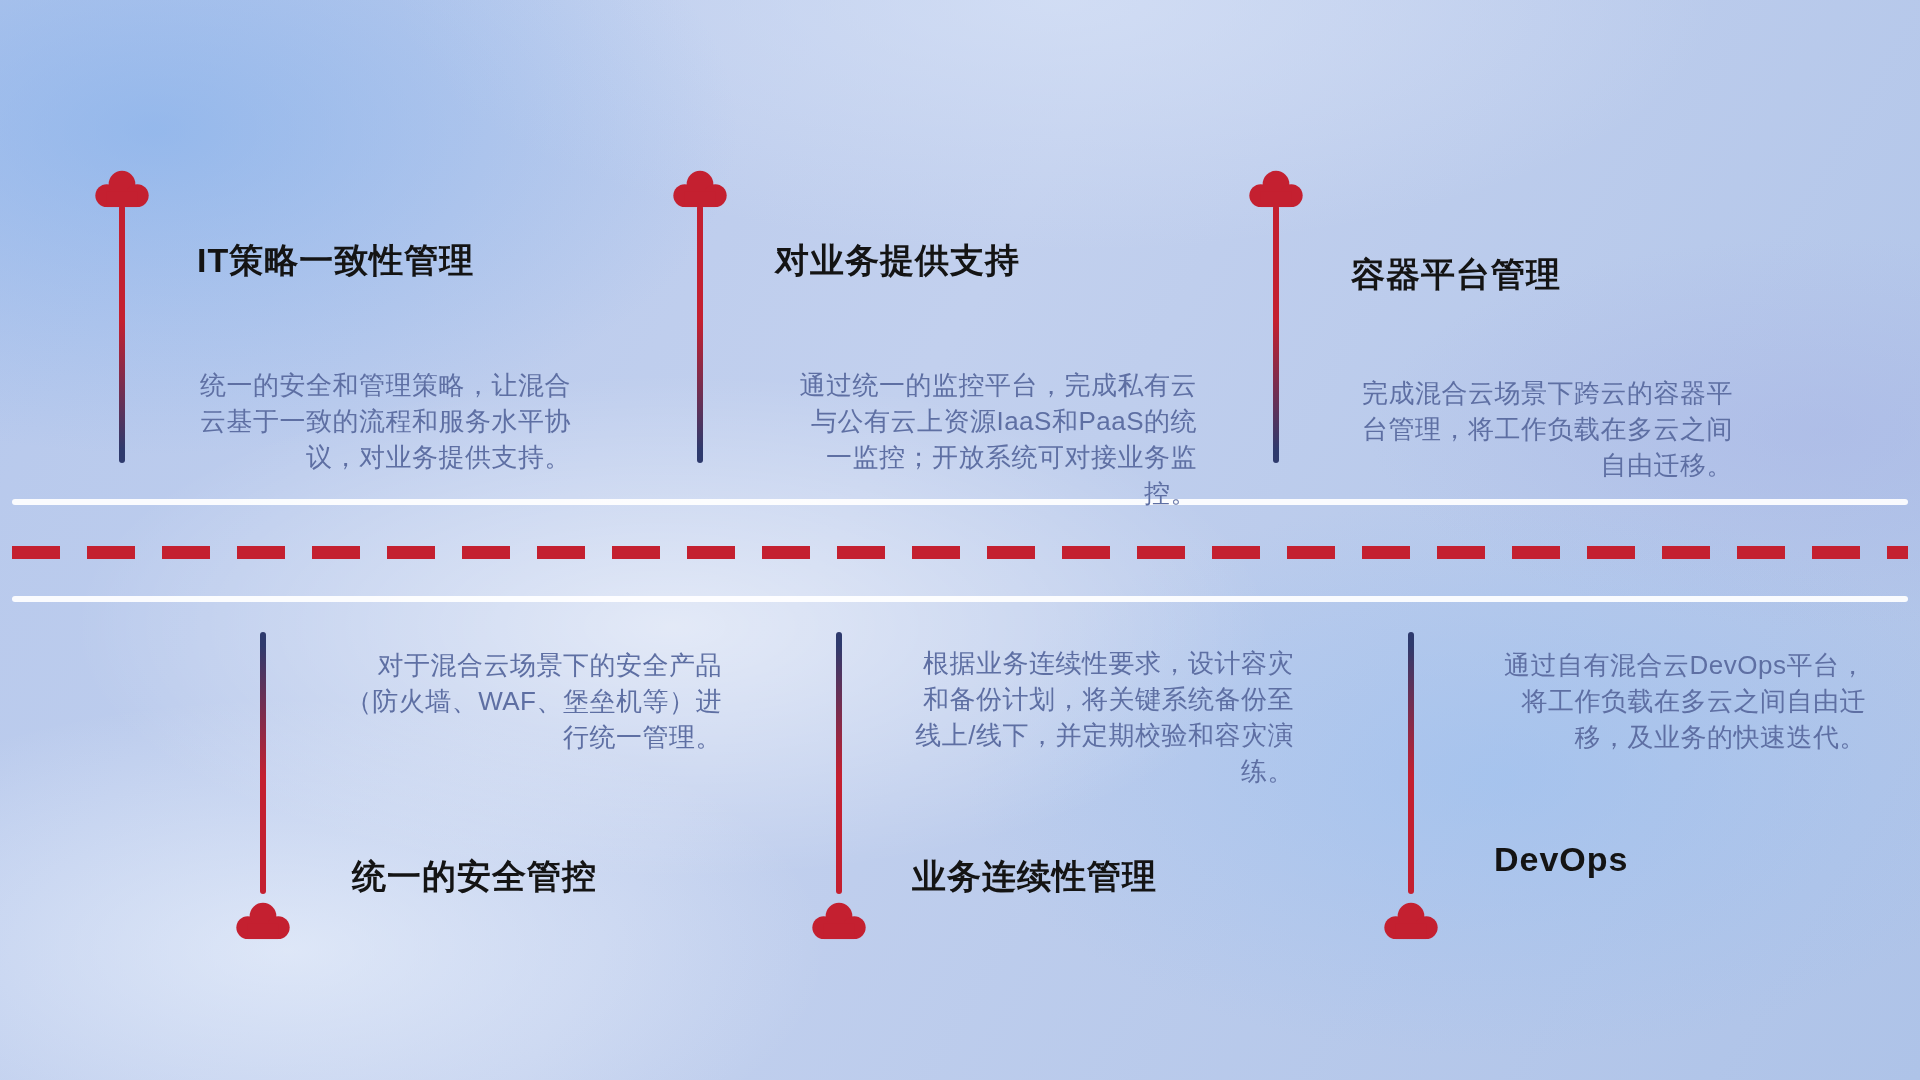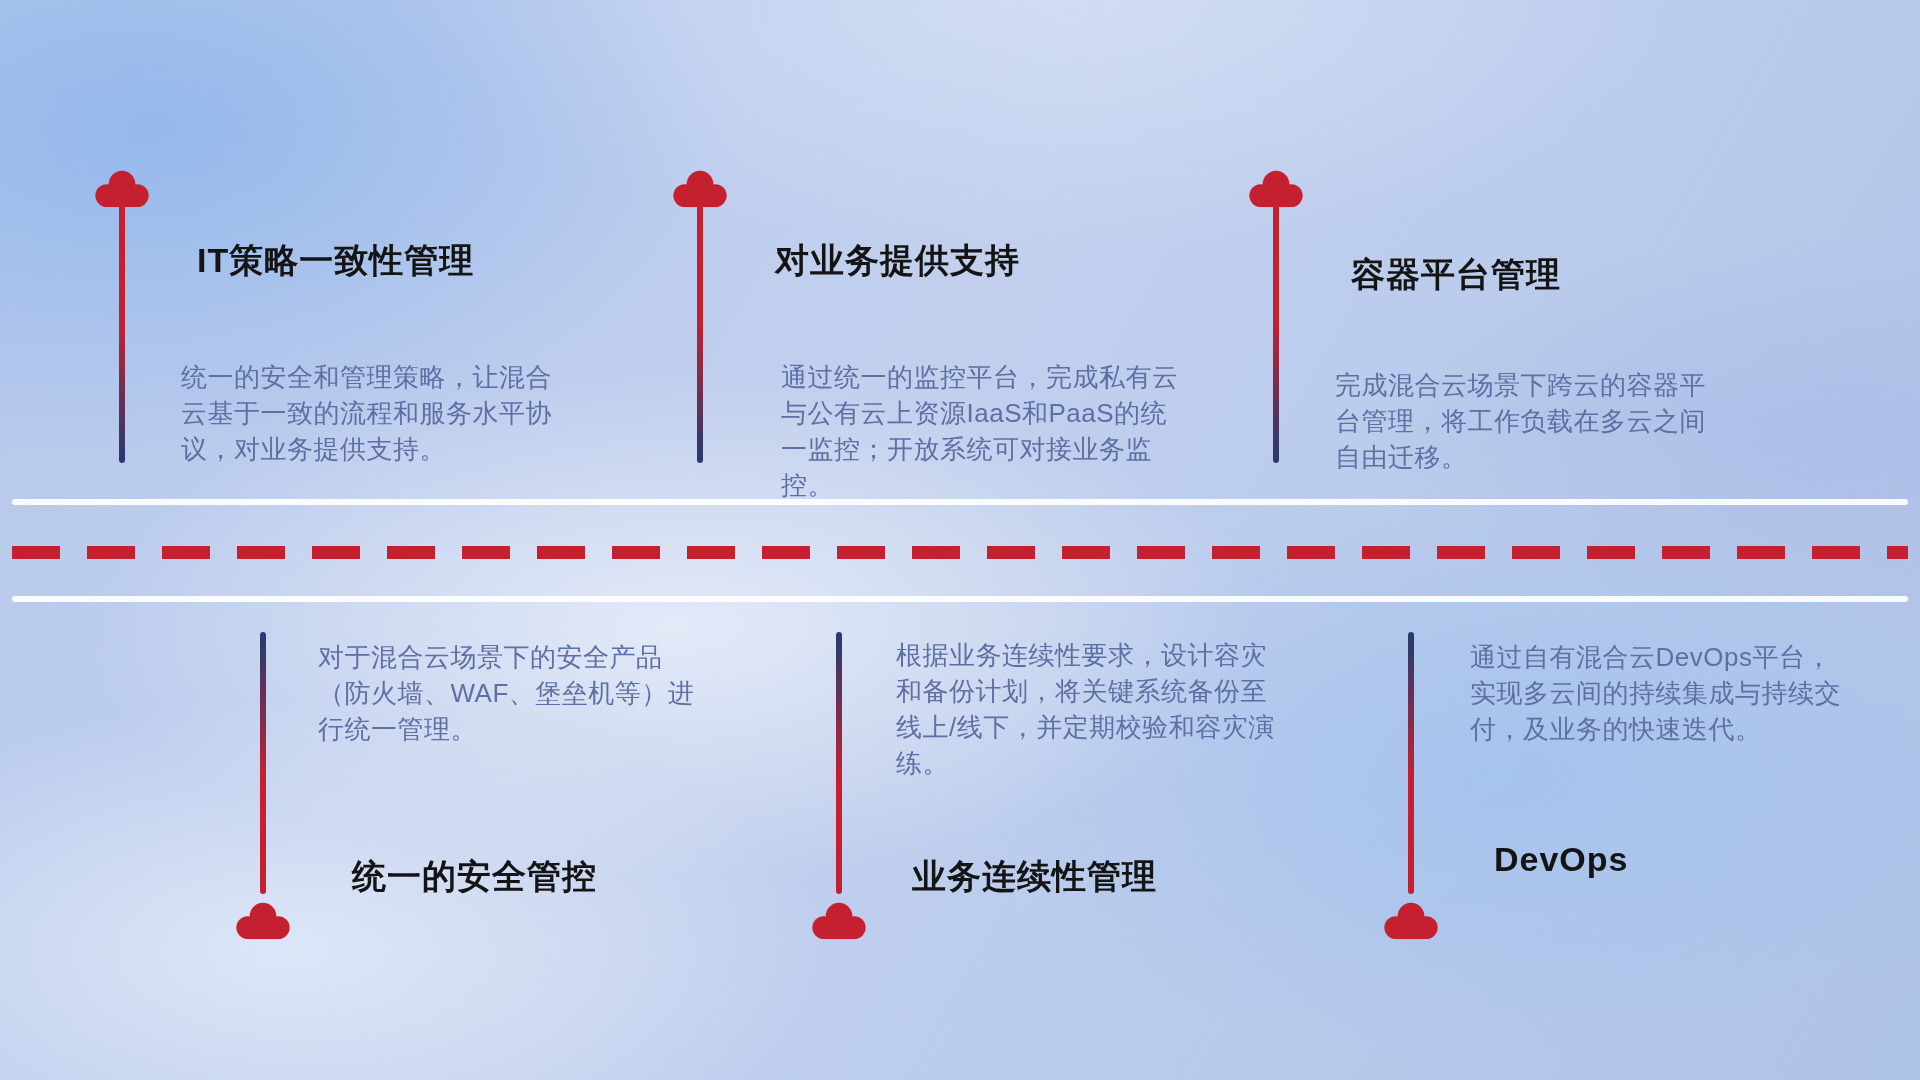--- a/index.html
+++ b/index.html
@@ -69,25 +69,26 @@
     position: absolute;
     margin: 16px;
     font-size: 34px;
     font-weight: 700;
     color: var(--title-color);
     letter-spacing: 1px;
     white-space: nowrap;
   }
   .item-desc {
     position: absolute;
-    margin: 0;
+    margin: 8px;
     font-size: 26px;
     line-height: 1.38;
     color: var(--desc-color);
     letter-spacing: 0.5px;
+    text-align: right;
   }
 </style>
 </head>
 <body>
 
 <div class="stage">
 
   <div class="road-line road-top"></div>
   <div class="road-dash"></div>
   <div class="road-line road-bottom"></div>
@@ -157,21 +158,21 @@
         <circle cx="14" cy="29" r="12"></circle>
         <circle cx="30" cy="17" r="14"></circle>
         <circle cx="46" cy="29" r="12"></circle>
         <rect x="14" y="25" width="32" height="16"></rect>
       </g>
     </svg>
   </div>
 
   <div>
     <div class="pin from-bottom" style="left:1408px; top:632px; height:262px;"></div>
-    <p class="item-desc" style="left:1470px; top:640px; width:388px;">通过自有混合云DevOps平台，实现多云间的持续集成与持续交付，及业务的快速迭代。</p>
+    <p class="item-desc" style="left:1470px; top:640px; width:388px;">通过自有混合云DevOps平台，将工作负载在多云之间自由迁移，及业务的快速迭代。</p>
     <h2 class="item-title" style="left:1478px; top:824px;">DevOps</h2>
     <svg class="cloud" style="left:1382px; top:900px;" viewBox="0 0 60 42">
       <g fill="currentColor">
         <circle cx="14" cy="29" r="12"></circle>
         <circle cx="30" cy="17" r="14"></circle>
         <circle cx="46" cy="29" r="12"></circle>
         <rect x="14" y="25" width="32" height="16"></rect>
       </g>
     </svg>
   </div>

